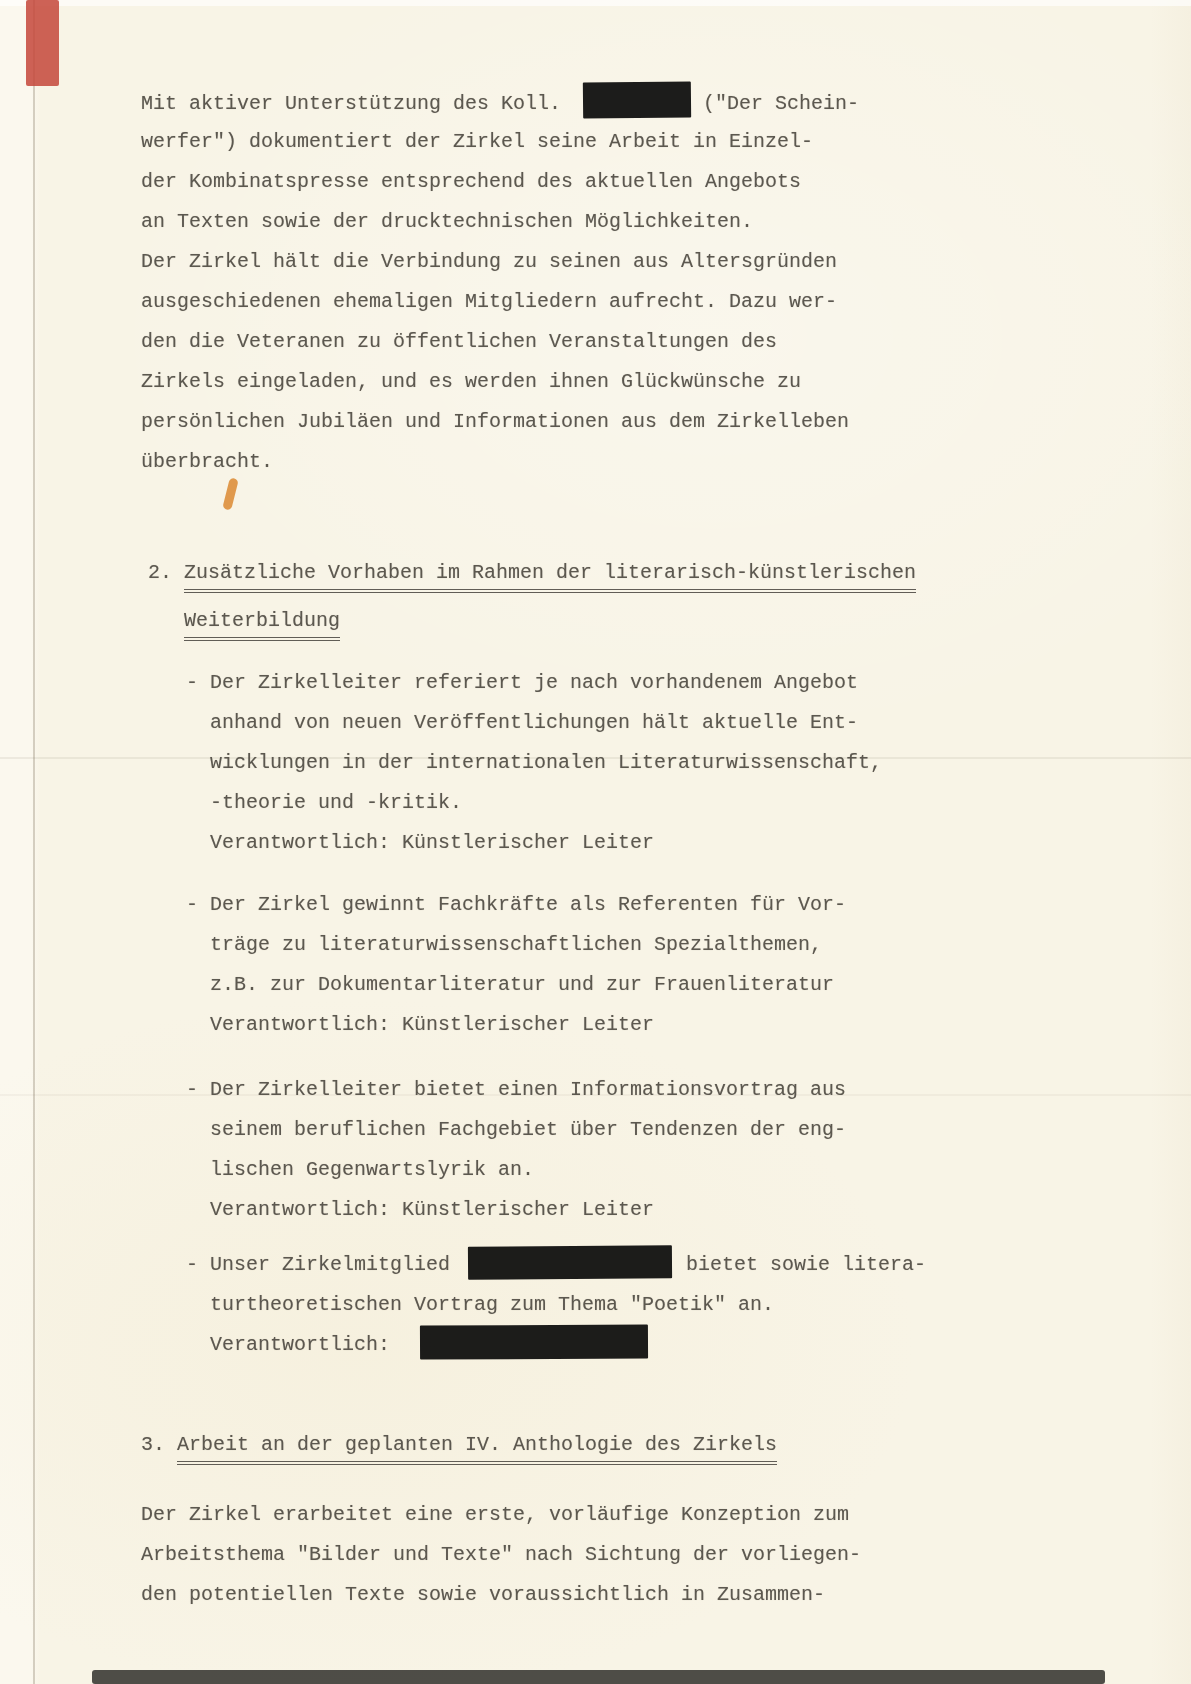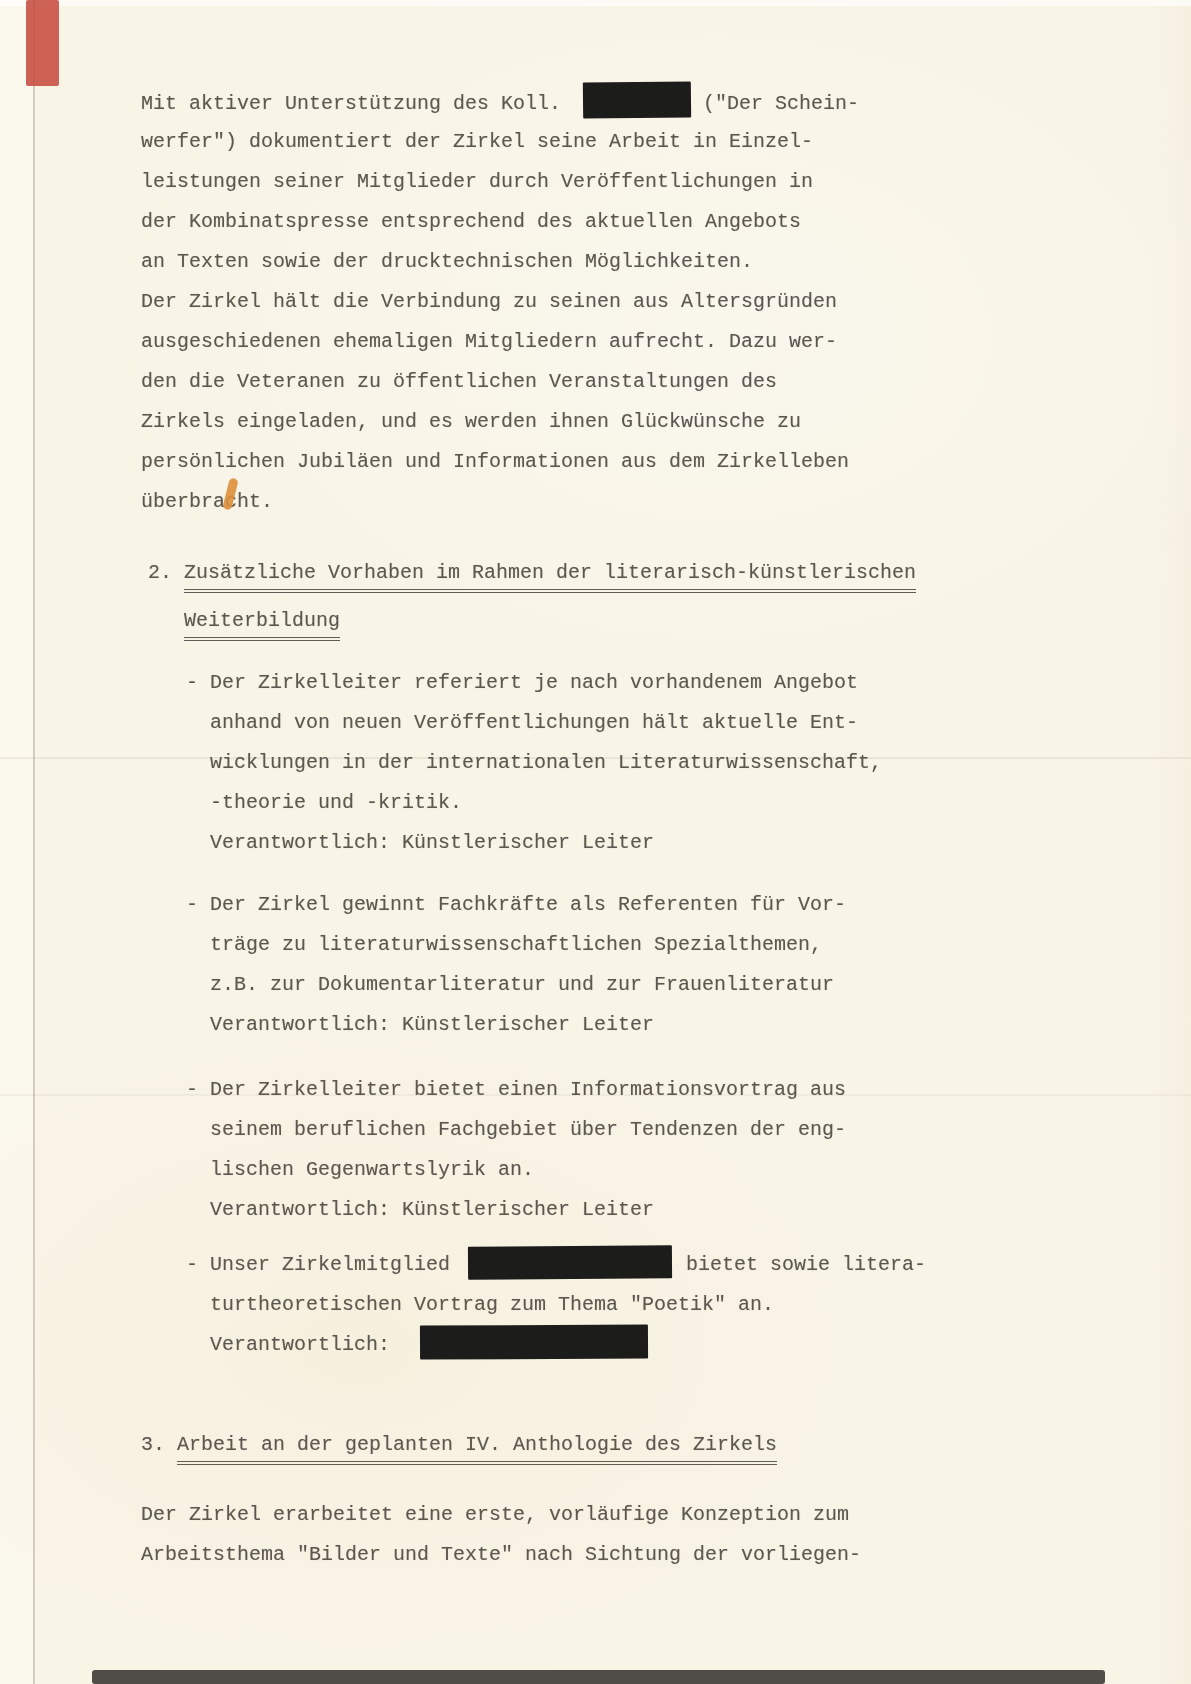--- a/index.html
+++ b/index.html
@@ -64,21 +64,20 @@
 <div class="page">
   <div class="top-edge"></div>
   <div class="paper-edge-left"></div>
   <div class="red-mark"></div>
   <div class="crease crease-1"></div>
   <div class="crease crease-2"></div>
 
   <div class="block" style="top:82px; left:141px;">
     <div class="line"><span>Mit aktiver Unterstützung des Koll.</span><span class="redaction r1"></span><span>("Der Schein-</span></div>
     <div class="line">werfer") dokumentiert der Zirkel seine Arbeit in Einzel-</div>
-    <div class="line">leistungen seiner Mitglieder durch Veröffentlichungen in</div>
     <div class="line">der Kombinatspresse entsprechend des aktuellen Angebots</div>
     <div class="line">an Texten sowie der drucktechnischen Möglichkeiten.</div>
     <div class="line">Der Zirkel hält die Verbindung zu seinen aus Altersgründen</div>
     <div class="line">ausgeschiedenen ehemaligen Mitgliedern aufrecht. Dazu wer-</div>
     <div class="line">den die Veteranen zu öffentlichen Veranstaltungen des</div>
     <div class="line">Zirkels eingeladen, und es werden ihnen Glückwünsche zu</div>
     <div class="line">persönlichen Jubiläen und Informationen aus dem Zirkelleben</div>
     <div class="line">überbracht.</div>
   </div>
 
@@ -117,16 +116,17 @@
     <div class="line cont"><span>Verantwortlich:</span><span class="redaction r3"></span></div>
   </div>
 
   <div class="block heading" style="top:1425px; left:141px;">
     <div class="line"><span class="hnum">3.</span><span class="u">Arbeit an der geplanten IV. Anthologie des Zirkels</span></div>
   </div>
 
   <div class="block" style="top:1495px; left:141px;">
     <div class="line">Der Zirkel erarbeitet eine erste, vorläufige Konzeption zum</div>
     <div class="line">Arbeitsthema "Bilder und Texte" nach Sichtung der vorliegen-</div>
+    <div class="line">den potentiellen Texte sowie voraussichtlich in Zusammen-</div>
   </div>
 
   <div class="bottom-bar"></div>
 </div>
 
 </body></html>

